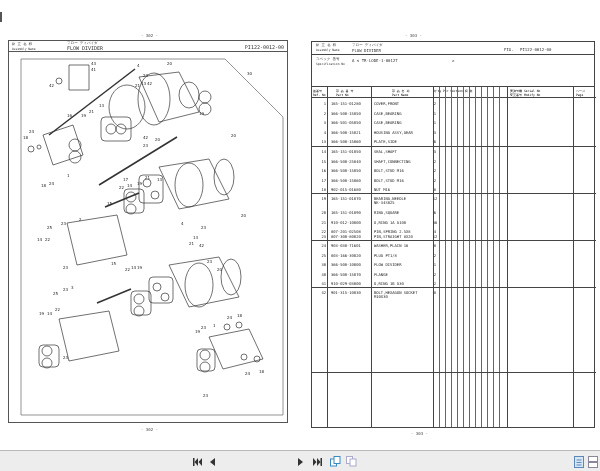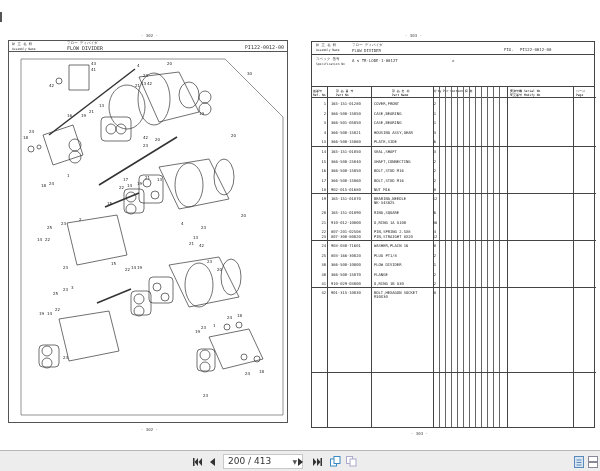--- a/index.html
+++ b/index.html
@@ -374,24 +374,20 @@
         <rect x="0" y="0" width="1.5" height="8" fill="#333"></rect>
         <polygon points="5,0 1.5,4 5,8" fill="#333"></polygon>
         <polygon points="9,0 5.5,4 9,8" fill="#333"></polygon>
       </svg>
   </div>
   <div class="tb-btn" style="left:208px;width:8px;">
     <svg width="5" height="8" viewBox="0 0 5 8">
         <polygon points="5,0 0,4 5,8" fill="#333"></polygon>
       </svg>
   </div>
-  <div class="page-box">
-    <span>200 / 413</span>
-    <span class="dd">▼</span>
-  </div>
   <div class="tb-btn" style="left:296px;width:8px;">
     <svg width="5" height="8" viewBox="0 0 5 8">
         <polygon points="0,0 5,4 0,8" fill="#333"></polygon>
       </svg>
   </div>
   <div class="tb-btn" style="left:312px;width:10px;">
     <svg width="9" height="8" viewBox="0 0 9 8">
         <polygon points="0,0 3.5,4 0,8" fill="#333"></polygon>
         <polygon points="4,0 7.5,4 4,8" fill="#333"></polygon>
         <rect x="7.5" y="0" width="1.5" height="8" fill="#333"></rect>

